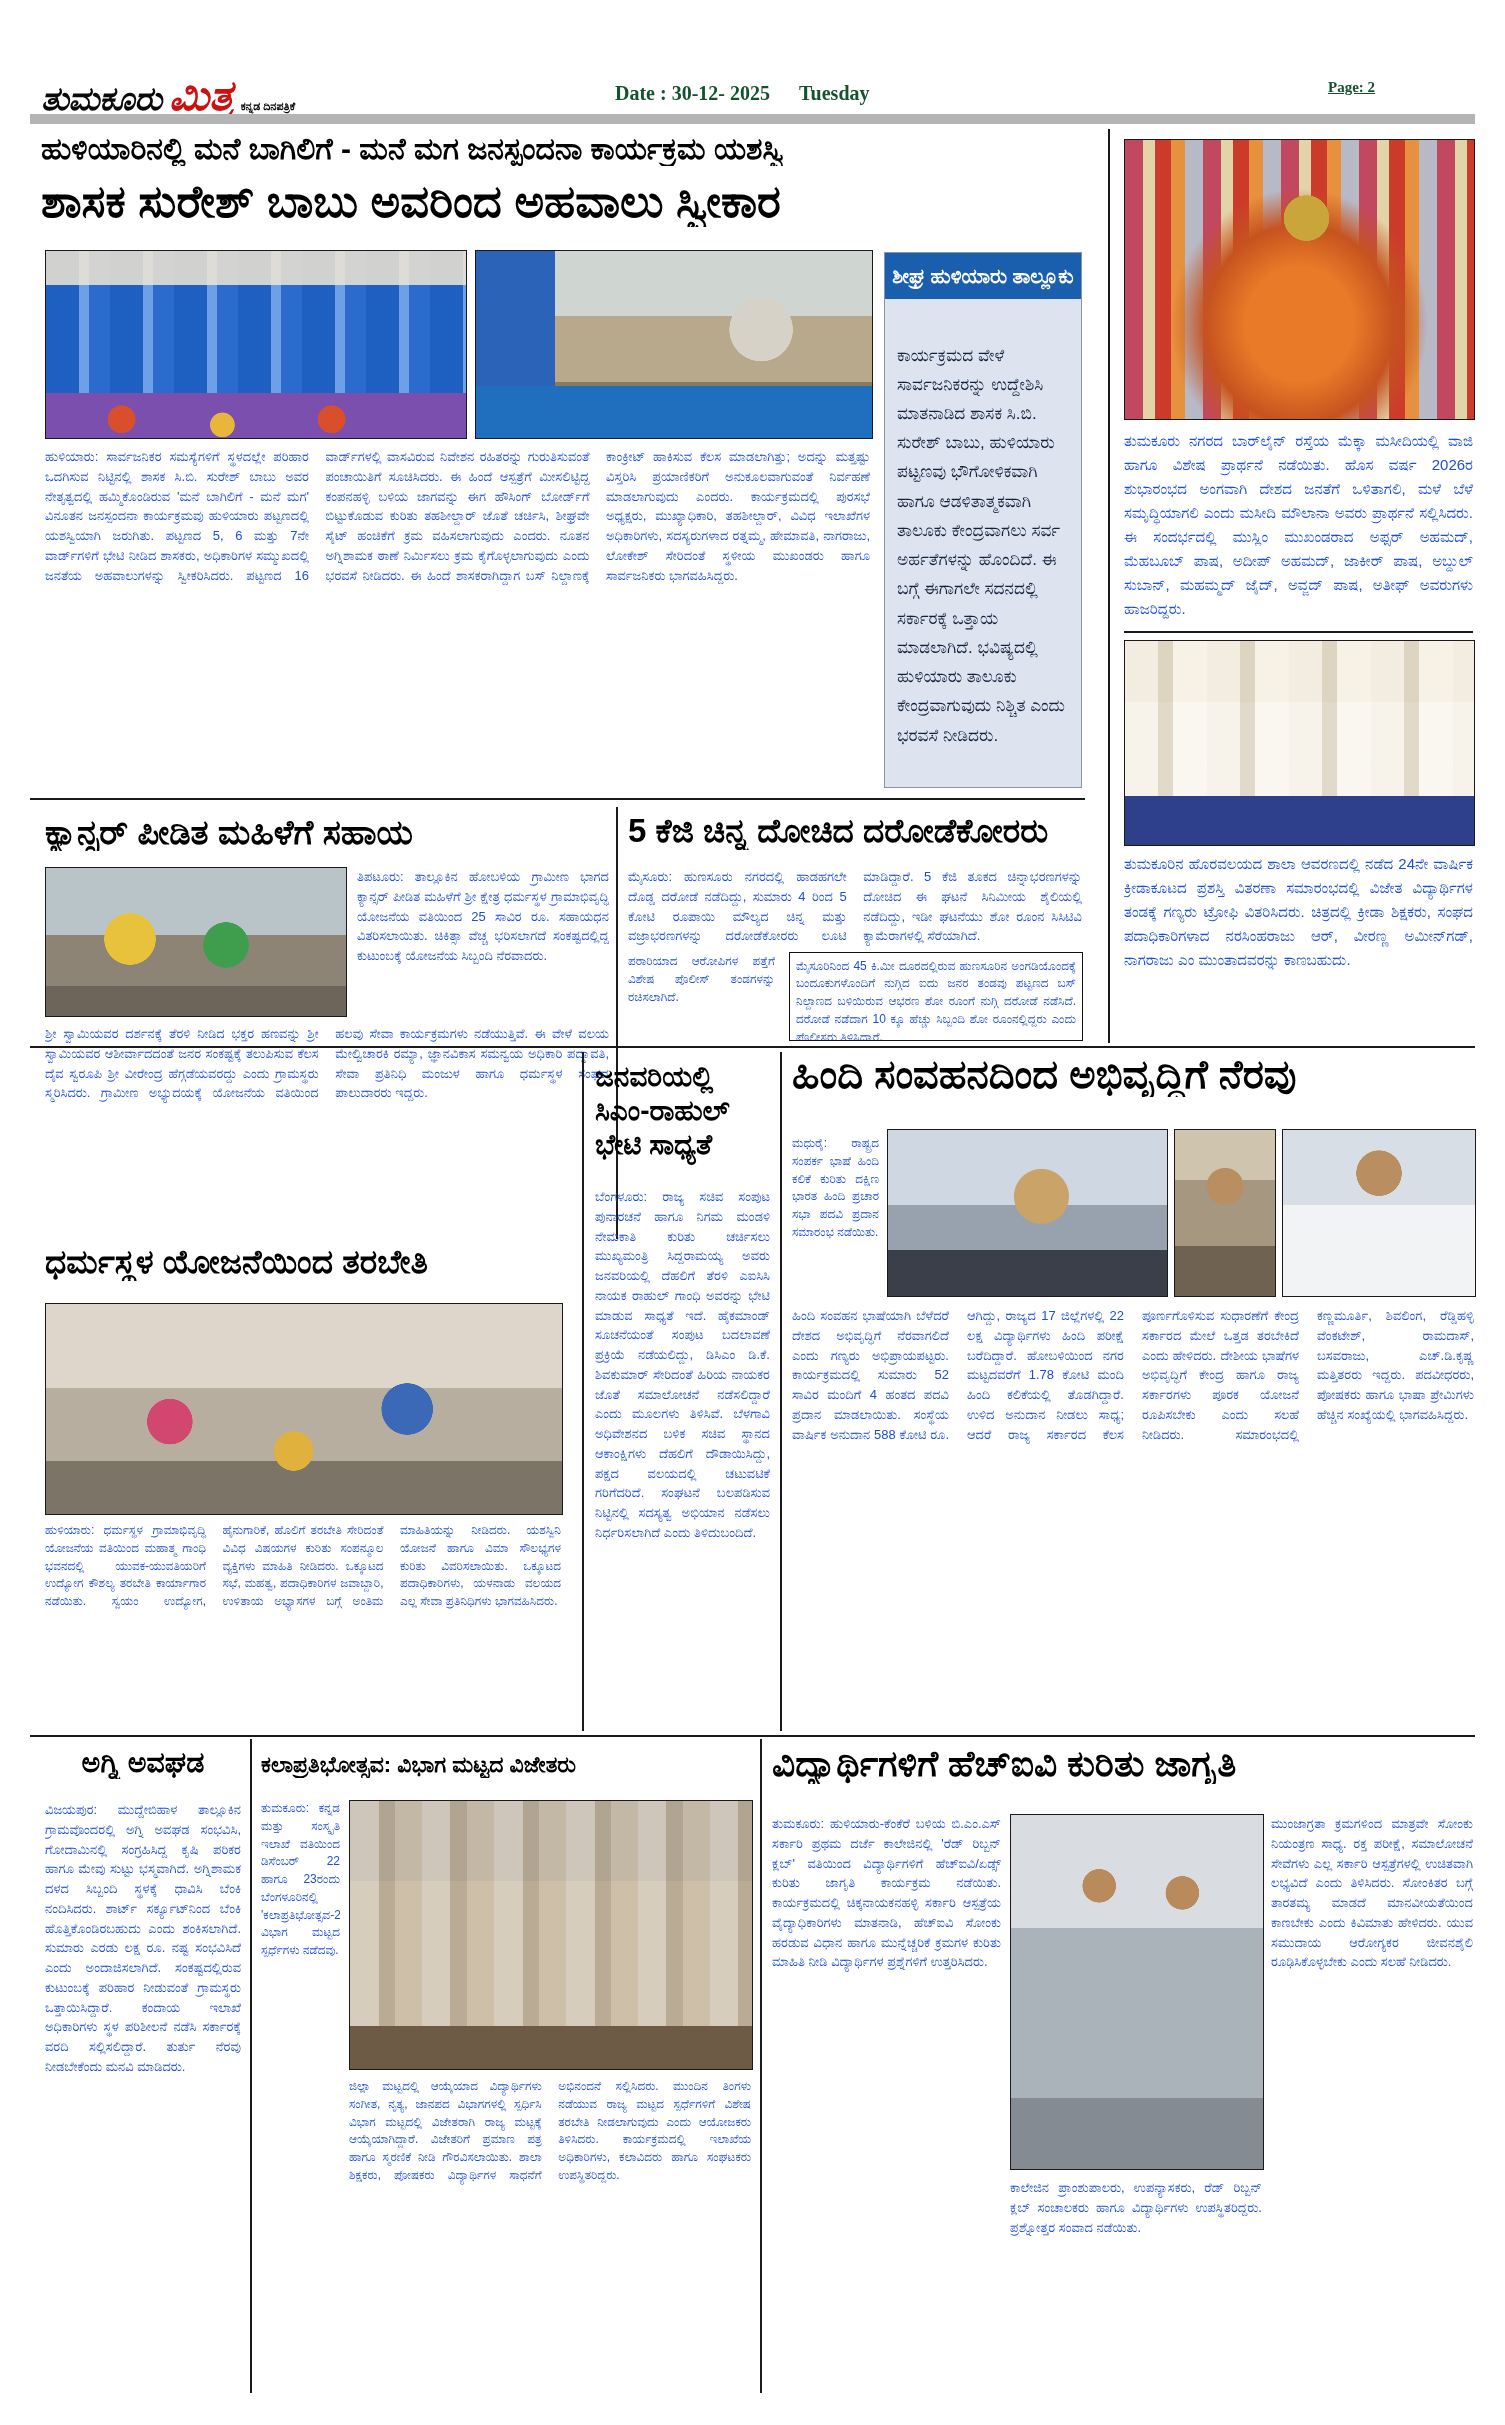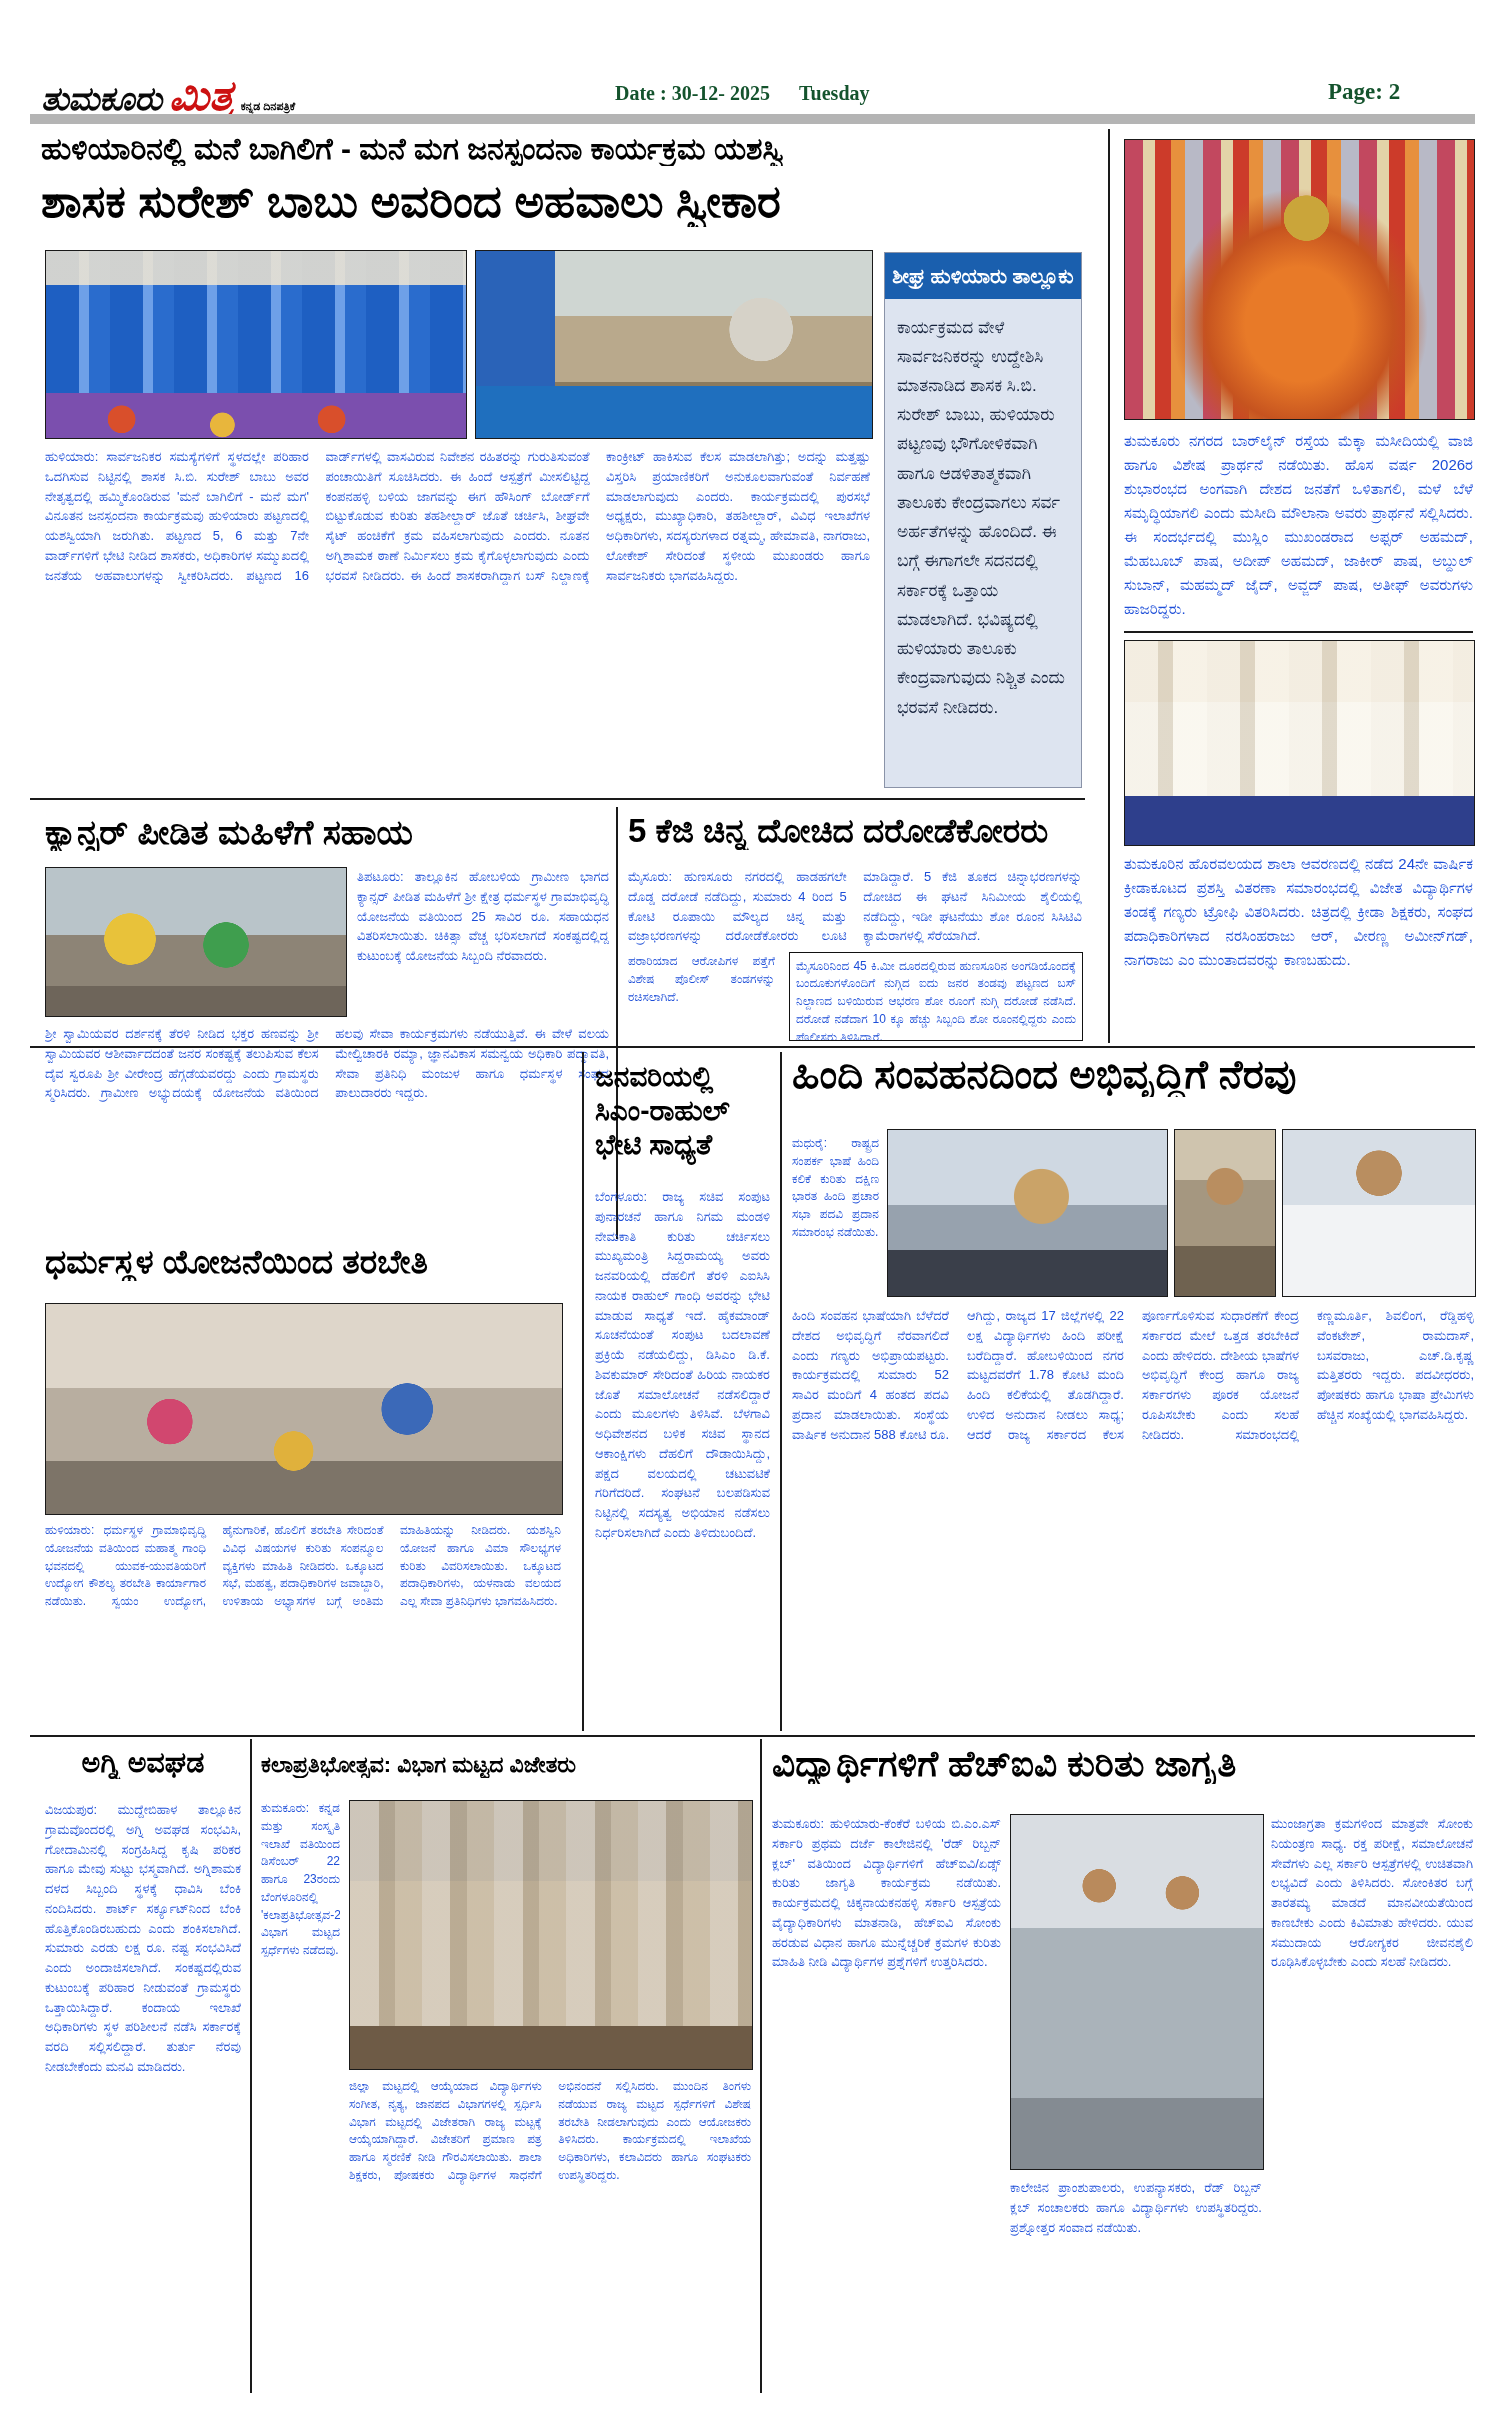--- a/index.html
+++ b/index.html
@@ -24,21 +24,21 @@
   .cols2{column-count:2;column-gap:16.5px;}
   .cols3{column-count:3;column-gap:16.5px;}
   .cols4{column-count:4;column-gap:18px;}
   
   .vrule{background:#1a1a1a;width:2.2px;}
   .hrule{background:#1a1a1a;height:2.2px;}
   
   .tbox{border:0.7px solid #8a93a8;background:#dde4f0;}
   .tbox-head{background:#1a5fae;color:#fff;font-size:20px;font-weight:800;
              display:flex;align-items:center;justify-content:center;height:46px;white-space:nowrap;overflow:hidden;}
-  .tbox-body{padding:13.5px 12px;font-size:17px;line-height:1.72;color:#13203a;text-align:left;overflow:hidden;}
+  .tbox-body{padding:13.5px 12px;font-size:17px;line-height:1.72;color:#13203a;text-align:left;overflow:hidden;margin-top:28px;}
   
   .ph{border:1.5px solid #1a1a1a;background-color:#9aa4ad;}
   .ph-dais{background:
     radial-gradient(circle at 18% 90%, #d94f2b 0 13.5px, transparent 14.2px),
     radial-gradient(circle at 42% 93%, #e8b63c 0 12px, transparent 12.7px),
     radial-gradient(circle at 68% 90%, #d94f2b 0 13.5px, transparent 14.2px),
     linear-gradient(0deg, #7b4fae 0 24%, transparent 24%),
     linear-gradient(180deg, rgba(240,230,210,.85) 0 18%, transparent 18%),
     repeating-linear-gradient(90deg, #1e5fc2 0 33px, #6ea0e8 33px 43px, #2a6ccd 43px 64px);}
   .ph-desk{background:
@@ -91,21 +91,21 @@
   <div class="abs masthead" style="left:41px;top:72px;">
     <span class="mh-main">ತುಮಕೂರು</span>
     <span class="mh-accent">ಮಿತ್ರ</span>
     <span class="mh-tag">ಕನ್ನಡ ದಿನಪತ್ರಿಕೆ</span>
   </div>
   <div class="abs hdr-serif" style="left:615px;top:82px;font-size:20px;">
     <span>Date : 30-12- 2025</span>
     <span style="display:inline-block;width:19.5px;"></span>
     <span>Tuesday</span>
   </div>
-  <div class="abs hdr-serif" style="left:1328px;top:79px;font-size:23px;">Page: 2</div>
+  <div class="abs hdr-serif" style="left:1328px;top:79px;font-size:15px;text-decoration:underline;">Page: 2</div>
   <div class="abs graybar" style="left:30px;top:114px;width:1445px;height:9.7px;"></div>
 
   <div class="abs head" style="left:41px;top:177px;width:1043px;font-size:45px;">ಶಾಸಕ ಸುರೇಶ್ ಬಾಬು ಅವರಿಂದ ಅಹವಾಲು ಸ್ವೀಕಾರ</div>
   <div class="abs head" style="left:41px;top:132px;width:1042px;font-size:30px;">ಹುಳಿಯಾರಿನಲ್ಲಿ ಮನೆ ಬಾಗಿಲಿಗೆ - ಮನೆ ಮಗ ಜನಸ್ಪಂದನಾ ಕಾರ್ಯಕ್ರಮ ಯಶಸ್ವಿ</div>
 
   <div class="abs vrule" style="left:1108px;top:129px;height:914px;"></div>
 
   <div class="abs ph ph-dais" style="left:45px;top:250px;width:420px;height:187px;"></div>
   <div class="abs ph ph-desk" style="left:475px;top:250px;width:396px;height:187px;"></div>
 

